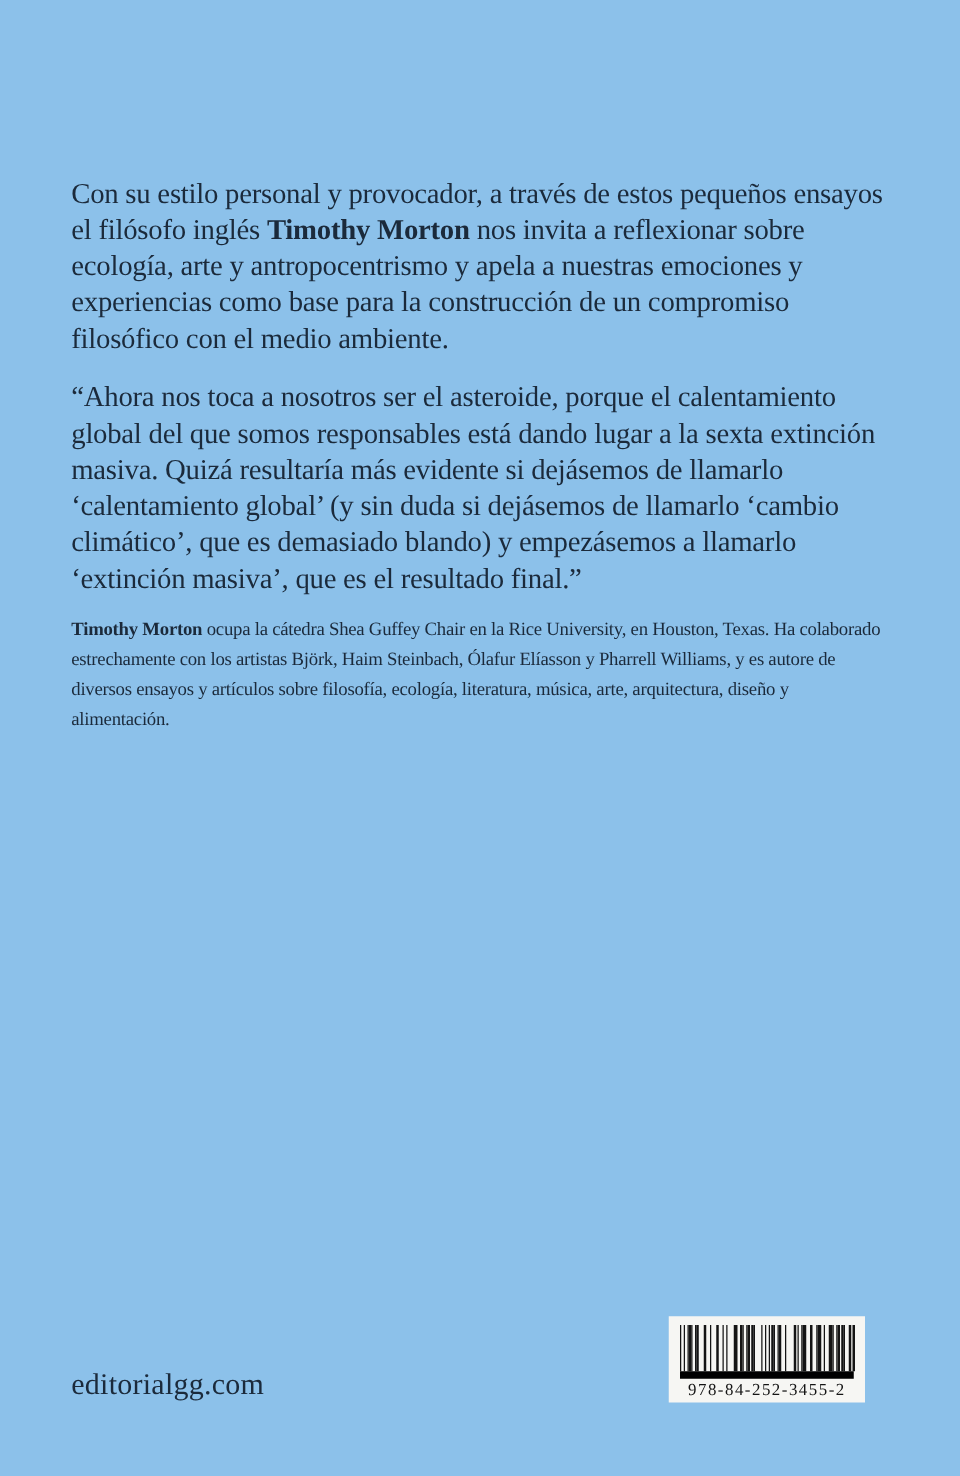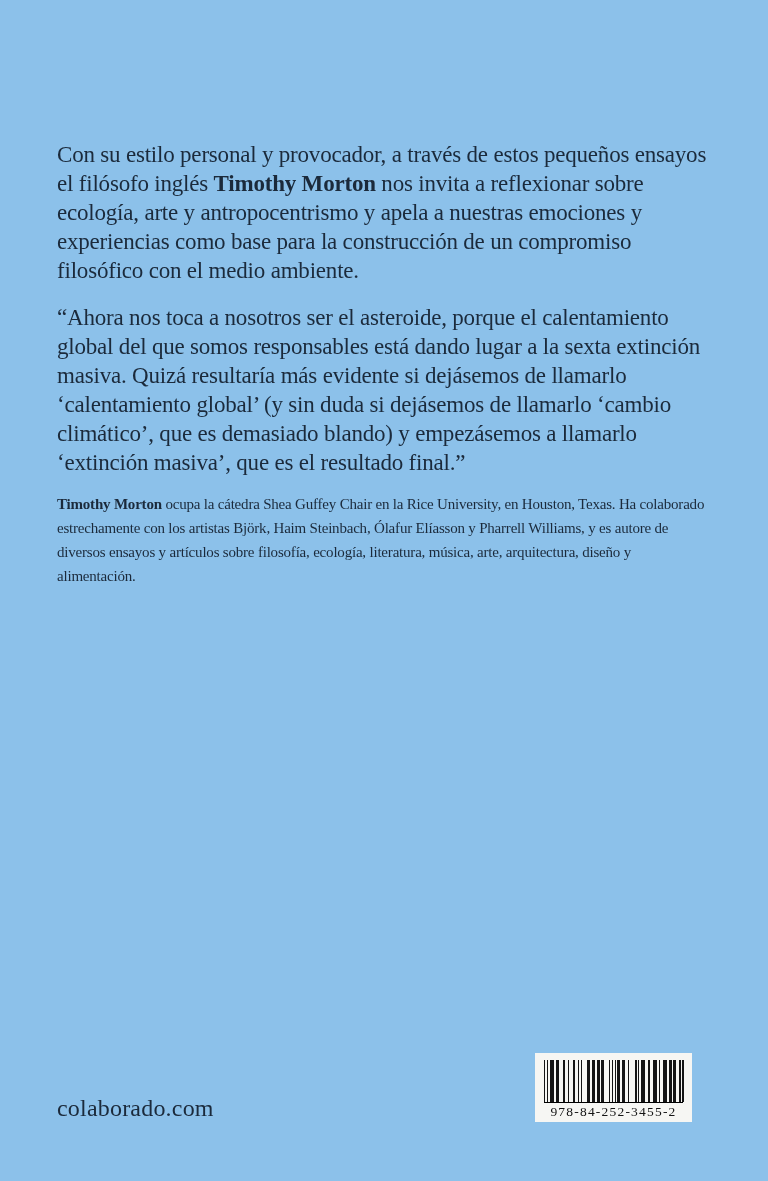--- a/index.html
+++ b/index.html
@@ -72,21 +72,21 @@
     align-items: stretch;
   }
   .bc-module {
     flex: 1 1 0;
   }
   .bc-module.bar {
     background: #141414;
   }
   .isbn-number {
     flex: 0 0 auto;
-    border-top: 1px solid #000000;
+    border-top: 6px solid #000000;
     margin-top: 0px;
     padding-top: 1px;
     font-size: 13.5px;
     line-height: 15px;
     text-align: center;
     letter-spacing: 1.2px;
     color: #141414;
     white-space: nowrap;
   }
 </style>
@@ -96,21 +96,21 @@
 <div class="cover">
 
   <main class="text-area">
     <p class="intro"><span>Con su estilo personal y provocador, a través de estos pequeños ensayos el filósofo inglés </span><strong>Timothy Morton</strong><span> nos invita a reflexionar sobre ecología, arte y antropocentrismo y apela a nuestras emociones y experiencias como base para la construcción de un compromiso filosófico con el medio ambiente.</span></p>
 
     <p class="quote">“Ahora nos toca a nosotros ser el asteroide, porque el calentamiento global del que somos responsables está dando lugar a la sexta extinción masiva. Quizá resultaría más evidente si dejásemos de llamarlo ‘calentamiento global’ (y sin duda si dejásemos de llamarlo ‘cambio climático’, que es demasiado blando) y empezásemos a llamarlo ‘extinción masiva’, que es el resultado final.”</p>
 
     <p class="bio"><strong>Timothy Morton</strong><span> ocupa la cátedra Shea Guffey Chair en la Rice University, en Houston, Texas. Ha colaborado estrechamente con los artistas Björk, Haim Steinbach, Ólafur Elíasson y Pharrell Williams, y es autore de diversos ensayos y artículos sobre filosofía, ecología, literatura, música, arte, arquitectura, diseño y alimentación.</span></p>
   </main>
 
-  <div class="site-url">colaborado.com</div>
+  <div class="site-url">editorialgg.com</div>
 
   <div class="barcode-box">
     <div class="barcode-bars">
         <div class="bc-module bar"></div>
         <div class="bc-module"></div>
         <div class="bc-module bar"></div>
         <div class="bc-module"></div>
         <div class="bc-module bar"></div>
         <div class="bc-module bar"></div>
         <div class="bc-module bar"></div>

